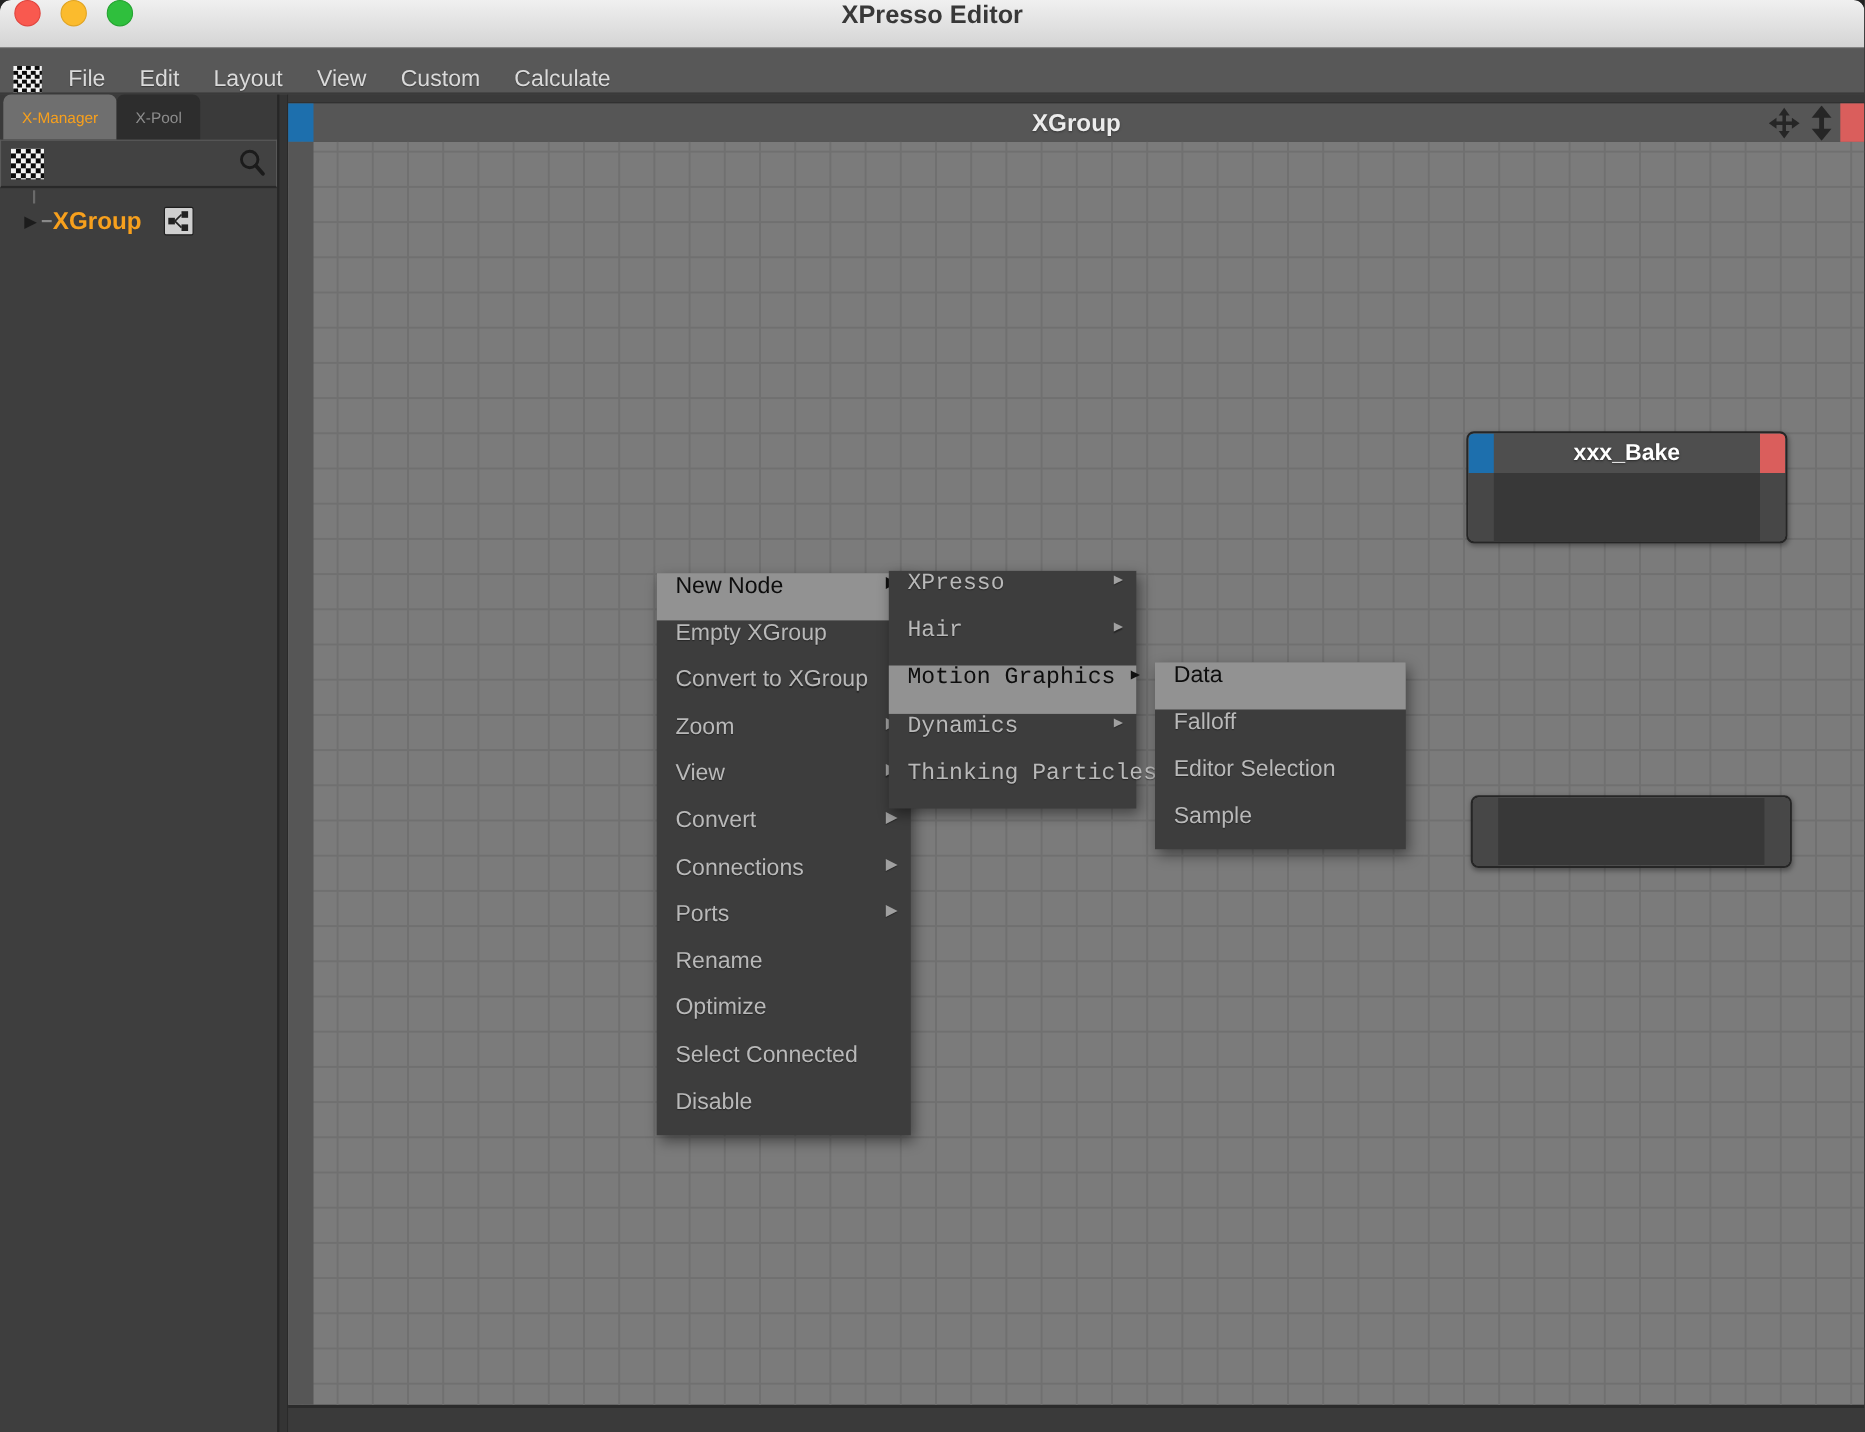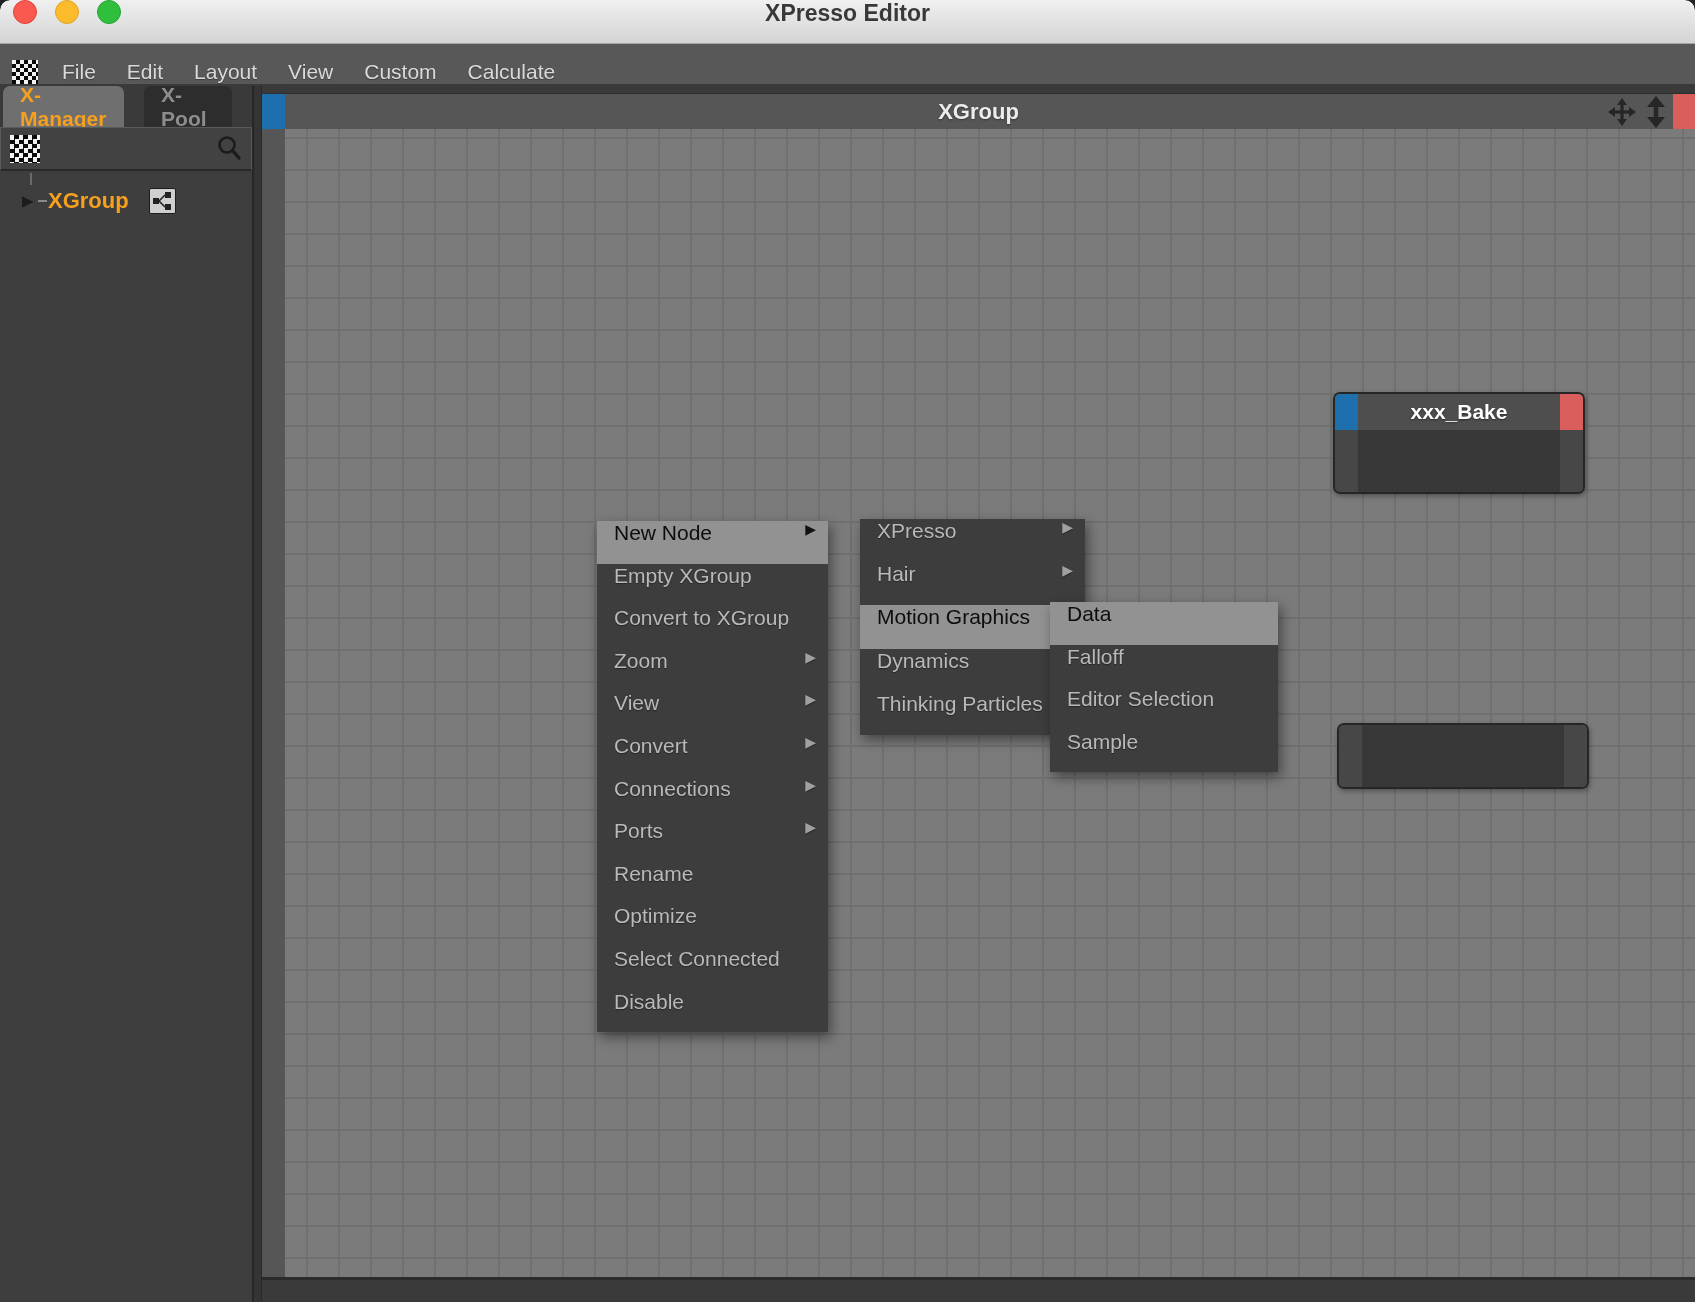--- a/index.html
+++ b/index.html
@@ -53,22 +53,22 @@
   
   .main { display:flex; height:1216px; }
 
   
   .sidebar { width:252px; background:#3e3e3e; display:flex; flex-direction:column; }
   .side-divider { width:10px; background:#343434; border-left:2px solid #262626; border-right:1px solid #2a2a2a; }
 
   .tabs { height:41px; display:flex; align-items:stretch; background:#3a3a3a; padding-left:3px; }
   .tab {
     display:flex; align-items:center; padding:0 17px;
-    font-size:21px; font-weight:700;
-    border-radius:7px 7px 0 0; margin-right:20px;
+    font-size:14px; font-weight:400;
+    border-radius:7px 7px 0 0; margin-right:0;
     background:#2d2d2d; color:#8d8d8d;
   }
   .tab.active { background:#6f6f6f; color:#f7a01d; }
 
   .search-row {
     height:44px; background:#424242;
     border:1px solid #5a5a5a; border-bottom:2px solid #292929;
     display:flex; align-items:center; justify-content:space-between;
     padding:0 9px;
   }
@@ -112,21 +112,21 @@
       linear-gradient(#707070 2px, transparent 2px),
       linear-gradient(90deg, #707070 2px, transparent 2px);
     background-size:32px 32px;
     background-position:12px 8px;
   }
   .canvas-left-strip { position:absolute; left:0; top:0; bottom:0; width:23px; background:#565656; }
   .canvas-bottom { height:25px; background:#3a3a3a; border-top:3px solid #2b2b2b; }
 
   
   .node {
-    position:absolute; width:252px;
+    position:absolute; width:292px;
     border-radius:7px; overflow:hidden;
     border:2px solid #262626;
     box-shadow:1px 2px 5px rgba(0,0,0,.35);
     z-index:5;
   }
   .node-titlebar { height:36px; background:#4e4e4e; display:flex; }
   .node-port-corner { width:23px; height:100%; }
   .node-port-corner.blue { background:#1d6fad; }
   .node-port-corner.red { background:#da5e5c; }
   .node-title {
@@ -339,21 +339,21 @@
         <span>Select Connected</span>
         <span class="arrow" style="visibility: hidden;">▶</span>
       </div>
 
       <div class="menu-item">
         <span>Disable</span>
         <span class="arrow" style="visibility: hidden;">▶</span>
       </div>
     </div>
 
-  <div class="menu" id="menu-new-node" style="left:860px; top:519px; width:225px;">
+  <div class="menu" id="menu-new-node" style="left:808px; top:519px; width:225px;font-family:Liberation Mono, monospace;">
 
       <div class="menu-item">
         <span>XPresso</span>
         <span class="arrow">▶</span>
       </div>
 
       <div class="menu-item">
         <span>Hair</span>
         <span class="arrow">▶</span>
       </div>

